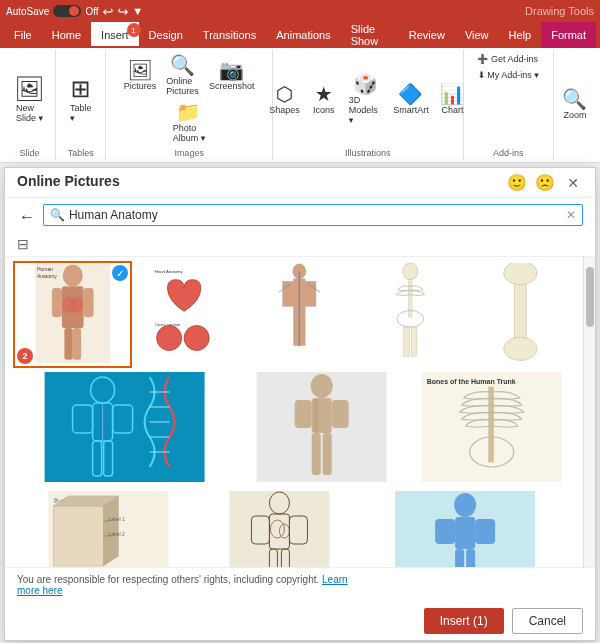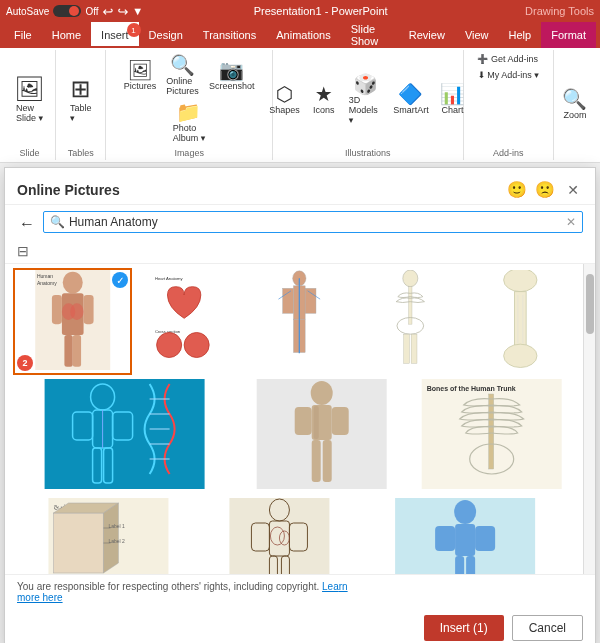--- a/index.html
+++ b/index.html
@@ -122,23 +122,22 @@
     
     .dialog-container {
       background: white;
       border: 1px solid #ccc;
       box-shadow: 0 4px 16px rgba(0,0,0,0.2);
       margin: 4px;
       position: relative;
     }
     .dialog-header {
       display: flex;
-      align-items: center;
       justify-content: space-between;
-      padding: 12px 12px 4px;
+      padding: 5px 12px 4px;
       border-bottom: 1px solid #eee;
     }
     .dialog-title {
       font-size: 14px;
       font-weight: 600;
       color: #333;
     }
     .dialog-header-icons { display: flex; gap: 8px; }
     .header-icon { font-size: 16px; cursor: pointer; color: #666; }
 
@@ -345,23 +344,20 @@
 <div class="title-bar">
   <div class="title-bar-left">
     <span class="autosave-label">AutoSave</span>
     <span style="width:28px;height:12px;background:#333;border-radius:6px;display:inline-flex;align-items:center;padding:1px;">
       <span style="width:10px;height:10px;background:#e74c3c;border-radius:50%;margin-left:auto;margin-right:1px;"></span>
     </span>
     <span class="autosave-label">Off</span>
     <span style="font-size:13px;cursor:pointer;">↩</span>
     <span style="font-size:13px;cursor:pointer;">↪</span>
     <span style="font-size:11px;cursor:pointer;">▼</span>
-  </div>
-  <div class="title-bar-center">
-    <span style="font-size:11px;color:white;">Presentation1 - PowerPoint</span>
   </div>
   <div class="title-bar-right">
     <span style="font-size:11px;color:#f5b7b1;padding-left:27px;">Drawing Tools</span>
   </div>
 </div>
 
 <div class="tab-bar">
   <span class="tab">File</span>
   <span class="tab">Home</span>
   <span class="tab insert-tab-highlighted active" style="position:relative;">

